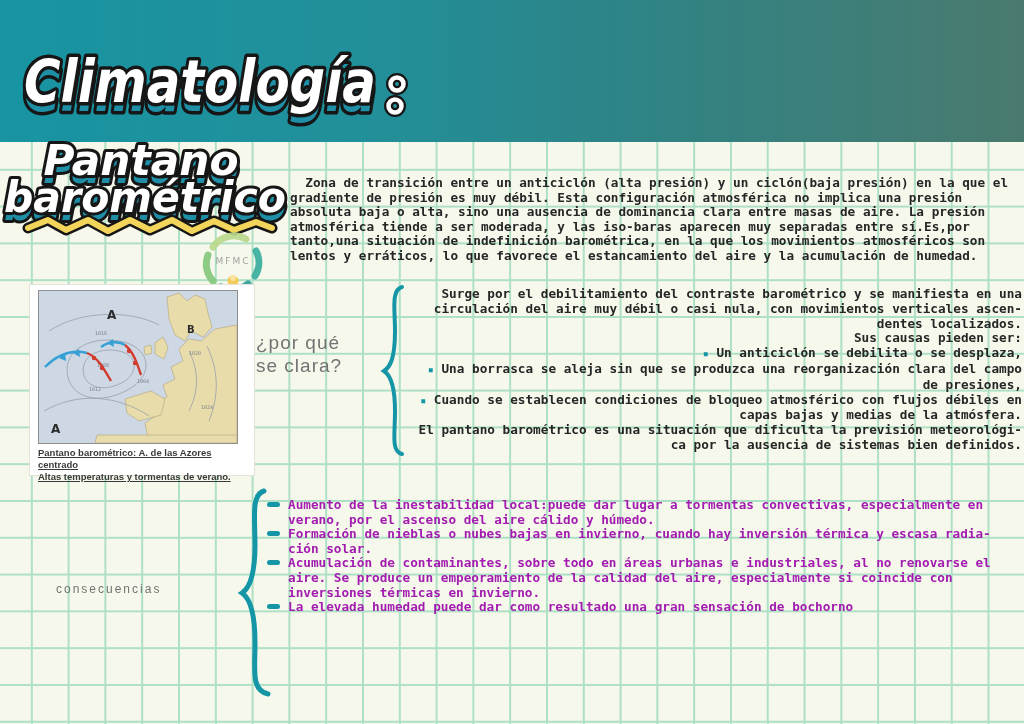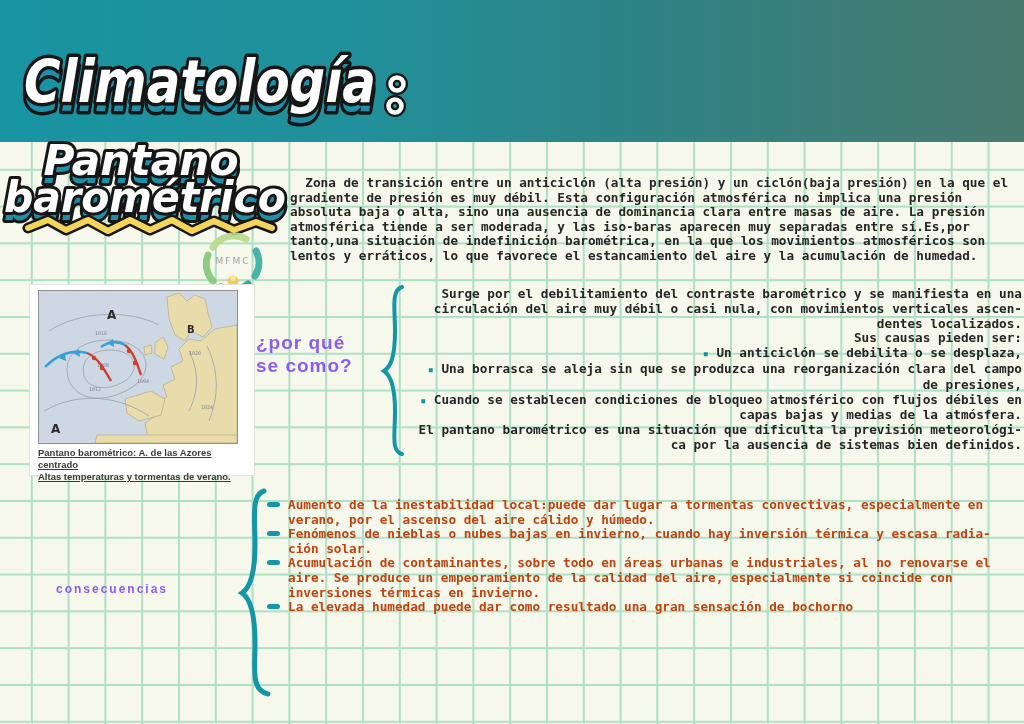--- a/index.html
+++ b/index.html
@@ -10,25 +10,25 @@
        background-image:linear-gradient(to right,#ade0c4 2px,transparent 2px),
                         linear-gradient(to bottom,#ade0c4 2px,transparent 2px);
        background-size:36.8px 36.8px;background-position:-6px -10px;}
   .header-banner{position:absolute;left:0;top:0;width:1024px;height:142px;z-index:1;
        background:linear-gradient(90deg,#1894a2 0%,#21909a 35%,#2d8487 60%,#4a7a6e 100%);}
   .abs{position:absolute;z-index:2;}
   .mono{font-family:"DejaVu Sans Mono",monospace;font-weight:700;color:#262626;white-space:pre;}
   .intro-text{left:284px;top:176px;width:736px;font-size:12.7px;line-height:14.6px;margin-left:6px;}
   .why-text{left:406px;top:287px;width:616px;font-size:12.7px;line-height:14.8px;text-align:right;}
   .sq{color:#1596a6;font-size:10px;}
-  .teal-label{color:#8b5cf6;font-weight:bold;letter-spacing:1px;}
+  .teal-label{color:#737373;font-weight:normal;letter-spacing:1px;}
   .why-label{left:256px;top:331px;font-size:19px;line-height:23px;}
   .conseq-label{left:56px;top:582px;font-size:12px;letter-spacing:2px;}
   .conseq-list{left:288px;top:498px;width:732px;margin:0;padding:0;list-style:none;
-       font-family:"DejaVu Sans Mono",monospace;font-weight:700;color:#c2410c;
+       font-family:"DejaVu Sans Mono",monospace;font-weight:700;color:#a21caf;
        font-size:12.7px;line-height:14.6px;}
   .conseq-list li{position:relative;white-space:pre;}
   .conseq-list li::before{content:"";position:absolute;left:-21px;top:4px;width:13px;height:4.5px;
        background:#1596a6;border-radius:3px;}
   .figure-box{left:30px;top:285px;width:224px;height:190px;background:#ffffff;
        box-shadow:0 0 0 1px #e3e3da;}
   .figure-box svg{display:block;margin:5px 0 0 8px;border:1px solid #8f8f8f;}
   .figure-caption{margin:3px 6px 0 8px;font-size:9.5px;line-height:12px;font-weight:bold;color:#3a3a3a;
        font-family:"Liberation Sans",sans-serif;text-decoration:underline;}
 </style>
@@ -128,21 +128,21 @@
     </g>
   </svg>
   <div class="figure-caption">
     <div>Pantano barométrico: A. de las Azores centrado</div>
     <div>Altas temperaturas y tormentas de verano.</div>
   </div>
 </div>
 
 <div class="abs teal-label why-label">
   <div>¿por qué</div>
-  <div>se como?</div>
+  <div>se clara?</div>
 </div>
 <svg class="abs" style="left:380px;top:283px;" width="26" height="176" viewBox="0 0 26 176">
   <path d="M22 4 C11 7 15 26 15 48 C15 76 10 84 4 88 C10 92 15 101 15 128 C15 152 11 168 22 171" fill="none" stroke="#1596a6" stroke-width="4" stroke-linecap="round"></path>
 </svg>
 <div class="abs mono why-text">Surge por el debilitamiento del contraste barométrico y se manifiesta en una
 circulación del aire muy débil o casi nula, con movimientos verticales ascen-
 dentes localizados.
 Sus causas pieden ser:
  <span class="sq">▪</span> Un anticiclón se debilita o se desplaza,
  <span class="sq">▪</span> Una borrasca se aleja sin que se produzca una reorganización clara del campo
@@ -152,19 +152,19 @@
 El pantano barométrico es una situación que dificulta la previsión meteorológi-
 ca por la ausencia de sistemas bien definidos.</div>
 
 <div class="abs teal-label conseq-label">consecuencias</div>
 <svg class="abs" style="left:238px;top:487px;" width="34" height="212" viewBox="0 0 34 212">
   <path d="M26 4 C13 8 17 30 17 58 C17 92 10 102 4 106 C10 110 17 122 17 156 C17 184 13 203 30 207" fill="none" stroke="#1596a6" stroke-width="5" stroke-linecap="round"></path>
 </svg>
 <ul class="abs conseq-list">
     <li>Aumento de la inestabilidad local:puede dar lugar a tormentas convectivas, especialmente en
 verano, por el ascenso del aire cálido y húmedo.</li>
-    <li>Fenómenos de nieblas o nubes bajas en invierno, cuando hay inversión térmica y escasa radia-
+    <li>Formación de nieblas o nubes bajas en invierno, cuando hay inversión térmica y escasa radia-
 ción solar.</li>
     <li>Acumulación de contaminantes, sobre todo en áreas urbanas e industriales, al no renovarse el
 aire. Se produce un empeoramiento de la calidad del aire, especialmente si coincide con
 inversiones térmicas en invierno.</li>
     <li>La elevada humedad puede dar como resultado una gran sensación de bochorno</li>
   </ul>
 
 </body></html>

